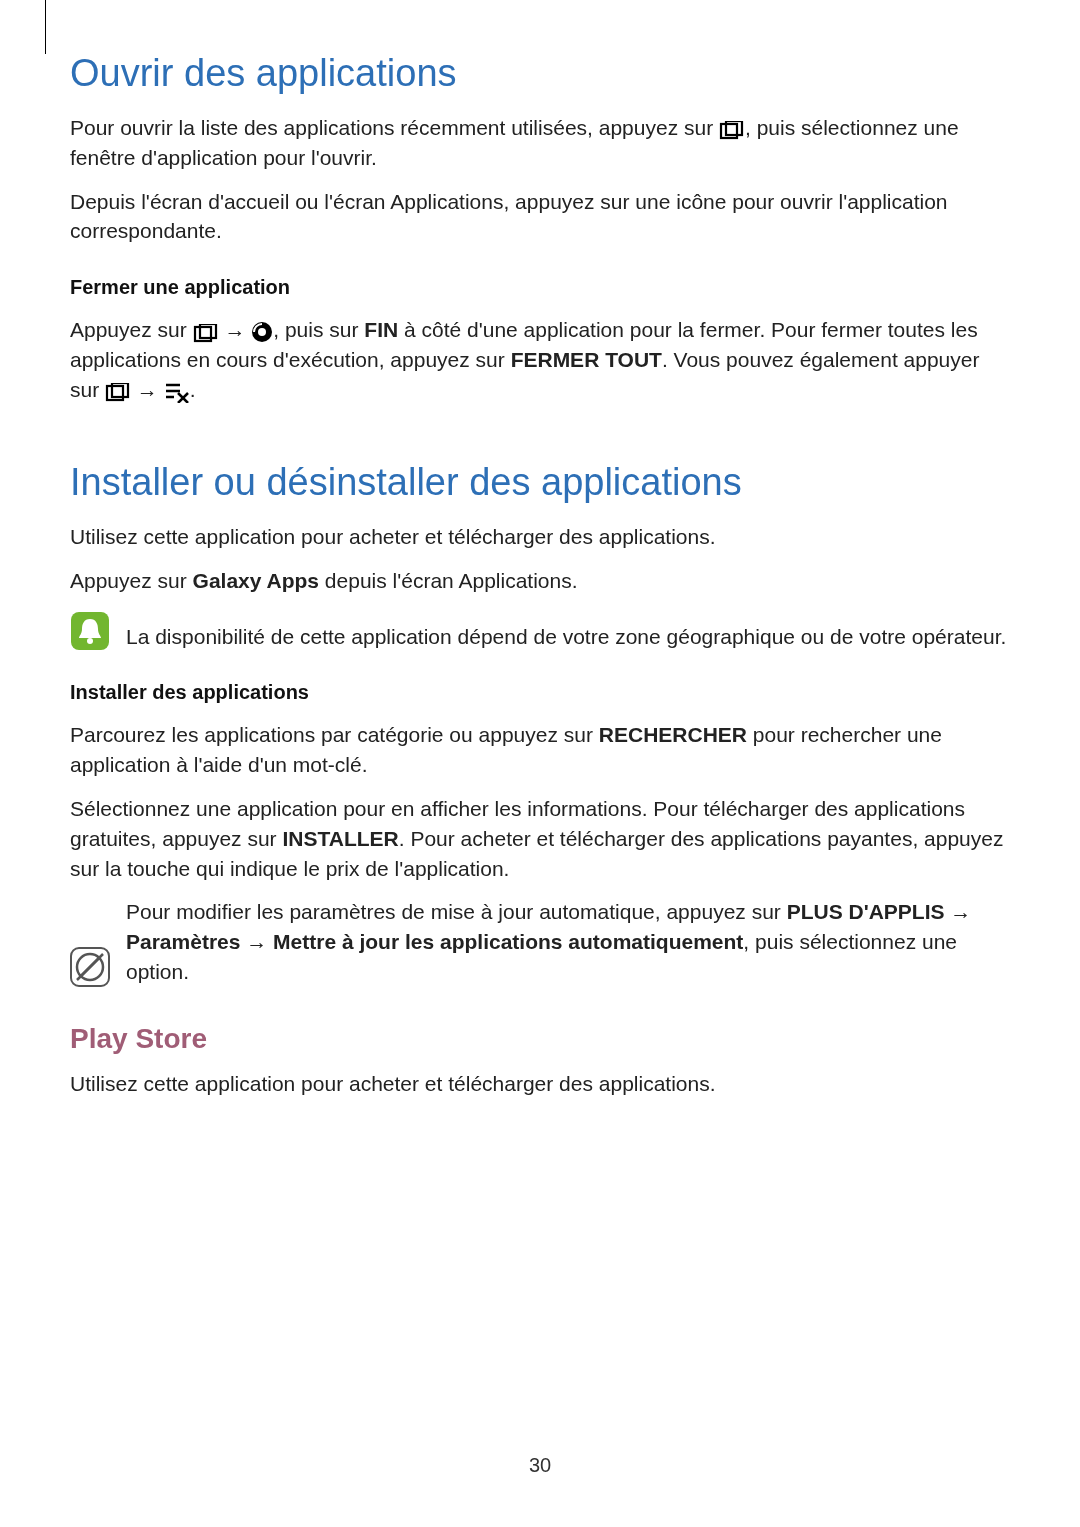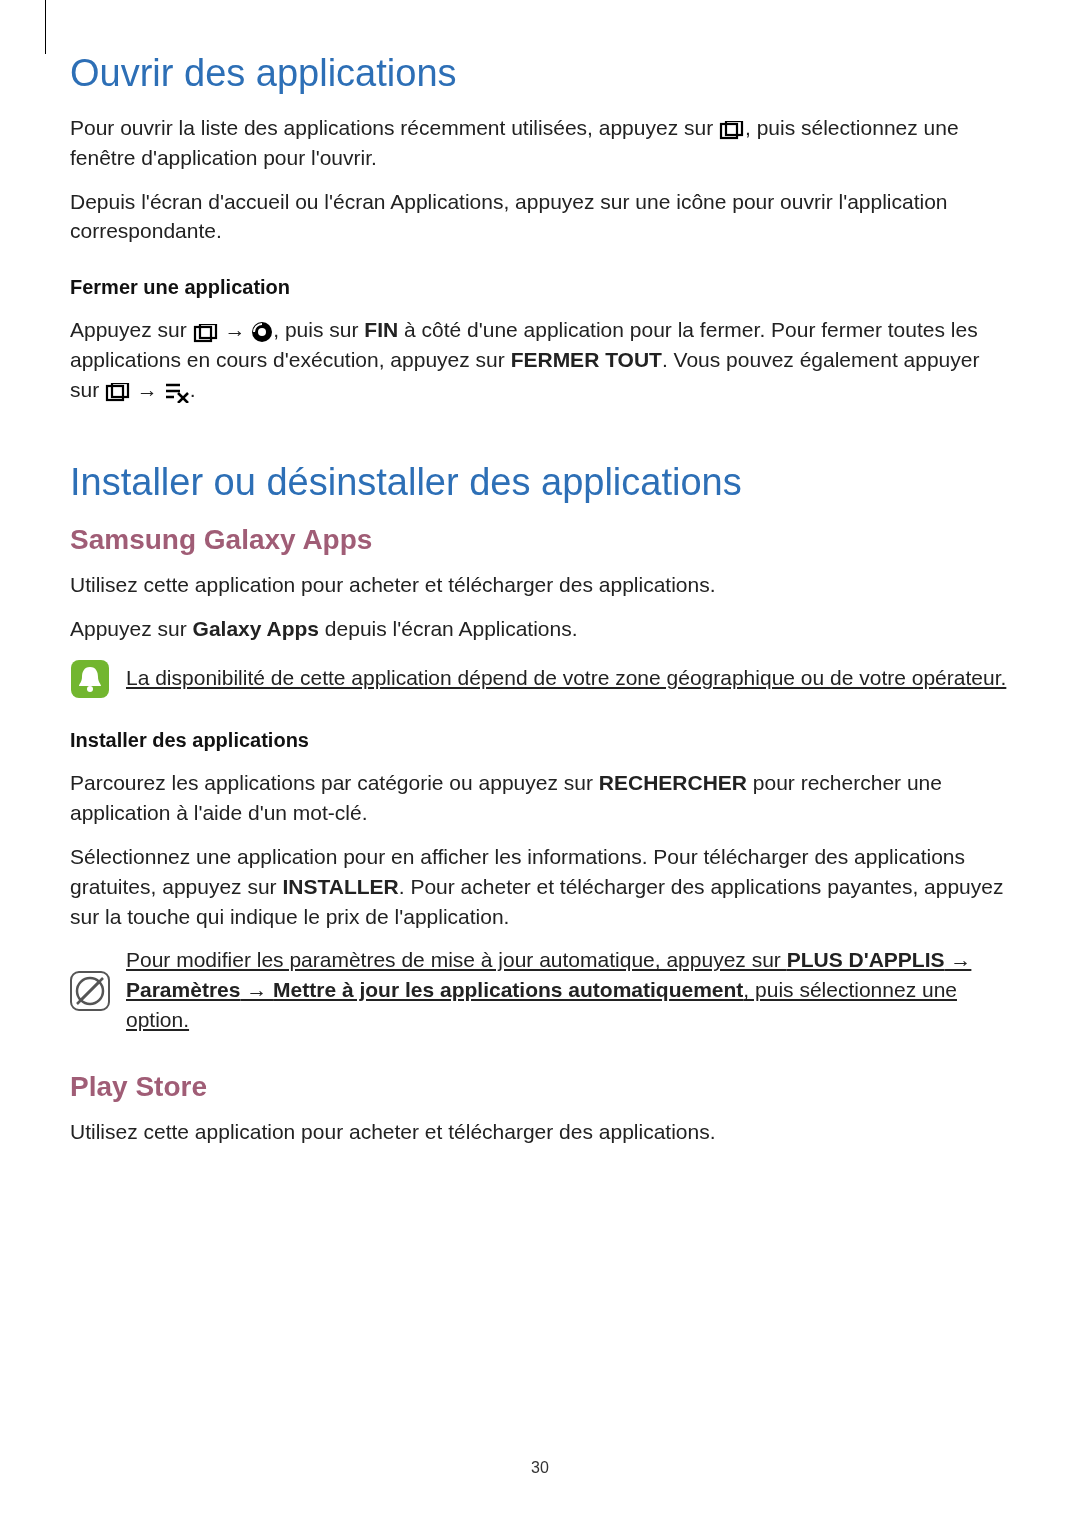--- a/index.html
+++ b/index.html
@@ -65,41 +65,40 @@
     font-weight: normal;
   }
   .bold {
     font-weight: bold;
     margin-top: 40px;
   }
   .note-row {
     display: flex;
     gap: 16px;
     margin: 6px 0 20px 0;
-    align-items: center;
-    text-decoration: underline;
+    align-items: flex-end;
   }
   .note-icon {
     flex-shrink: 0;
     width: 40px;
     height: 40px;
     margin-top: 2px;
   }
   .note-text {
     font-size: 21px;
     line-height: 1.42;
     color: #222;
   }
   .pagenum {
     position: absolute;
     left: 0;
     right: 0;
     bottom: 50px;
     text-align: center;
-    font-size: 16px;
+    font-size: 20px;
     color: #333;
   }
 </style>
 </head>
 <body>
 
 <div class="margin-line"></div>
 
 <div class="page">
 
@@ -149,21 +148,20 @@
           <line x1="2" y1="8" x2="16" y2="8" stroke="#000" stroke-width="2.5"></line>
           <line x1="2" y1="14" x2="10" y2="14" stroke="#000" stroke-width="2.5"></line>
           <line x1="14" y1="10" x2="24" y2="20" stroke="#000" stroke-width="2.5"></line>
           <line x1="24" y1="10" x2="14" y2="20" stroke="#000" stroke-width="2.5"></line>
         </svg>
     </span><span>.</span>
   </p>
 
   <h1 class="section" style="margin-top:56px;">Installer ou désinstaller des applications</h1>
 
-  <h2 class="pink">Samsung Galaxy Apps</h2>
 
   <p>Utilisez cette application pour acheter et télécharger des applications.</p>
 
   <p>
     <span>Appuyez sur </span><span class="bold">Galaxy Apps</span><span> depuis l'écran Applications.</span>
   </p>
 
   <div class="note-row">
     <div class="note-icon">
       <svg viewBox="0 0 40 40">

